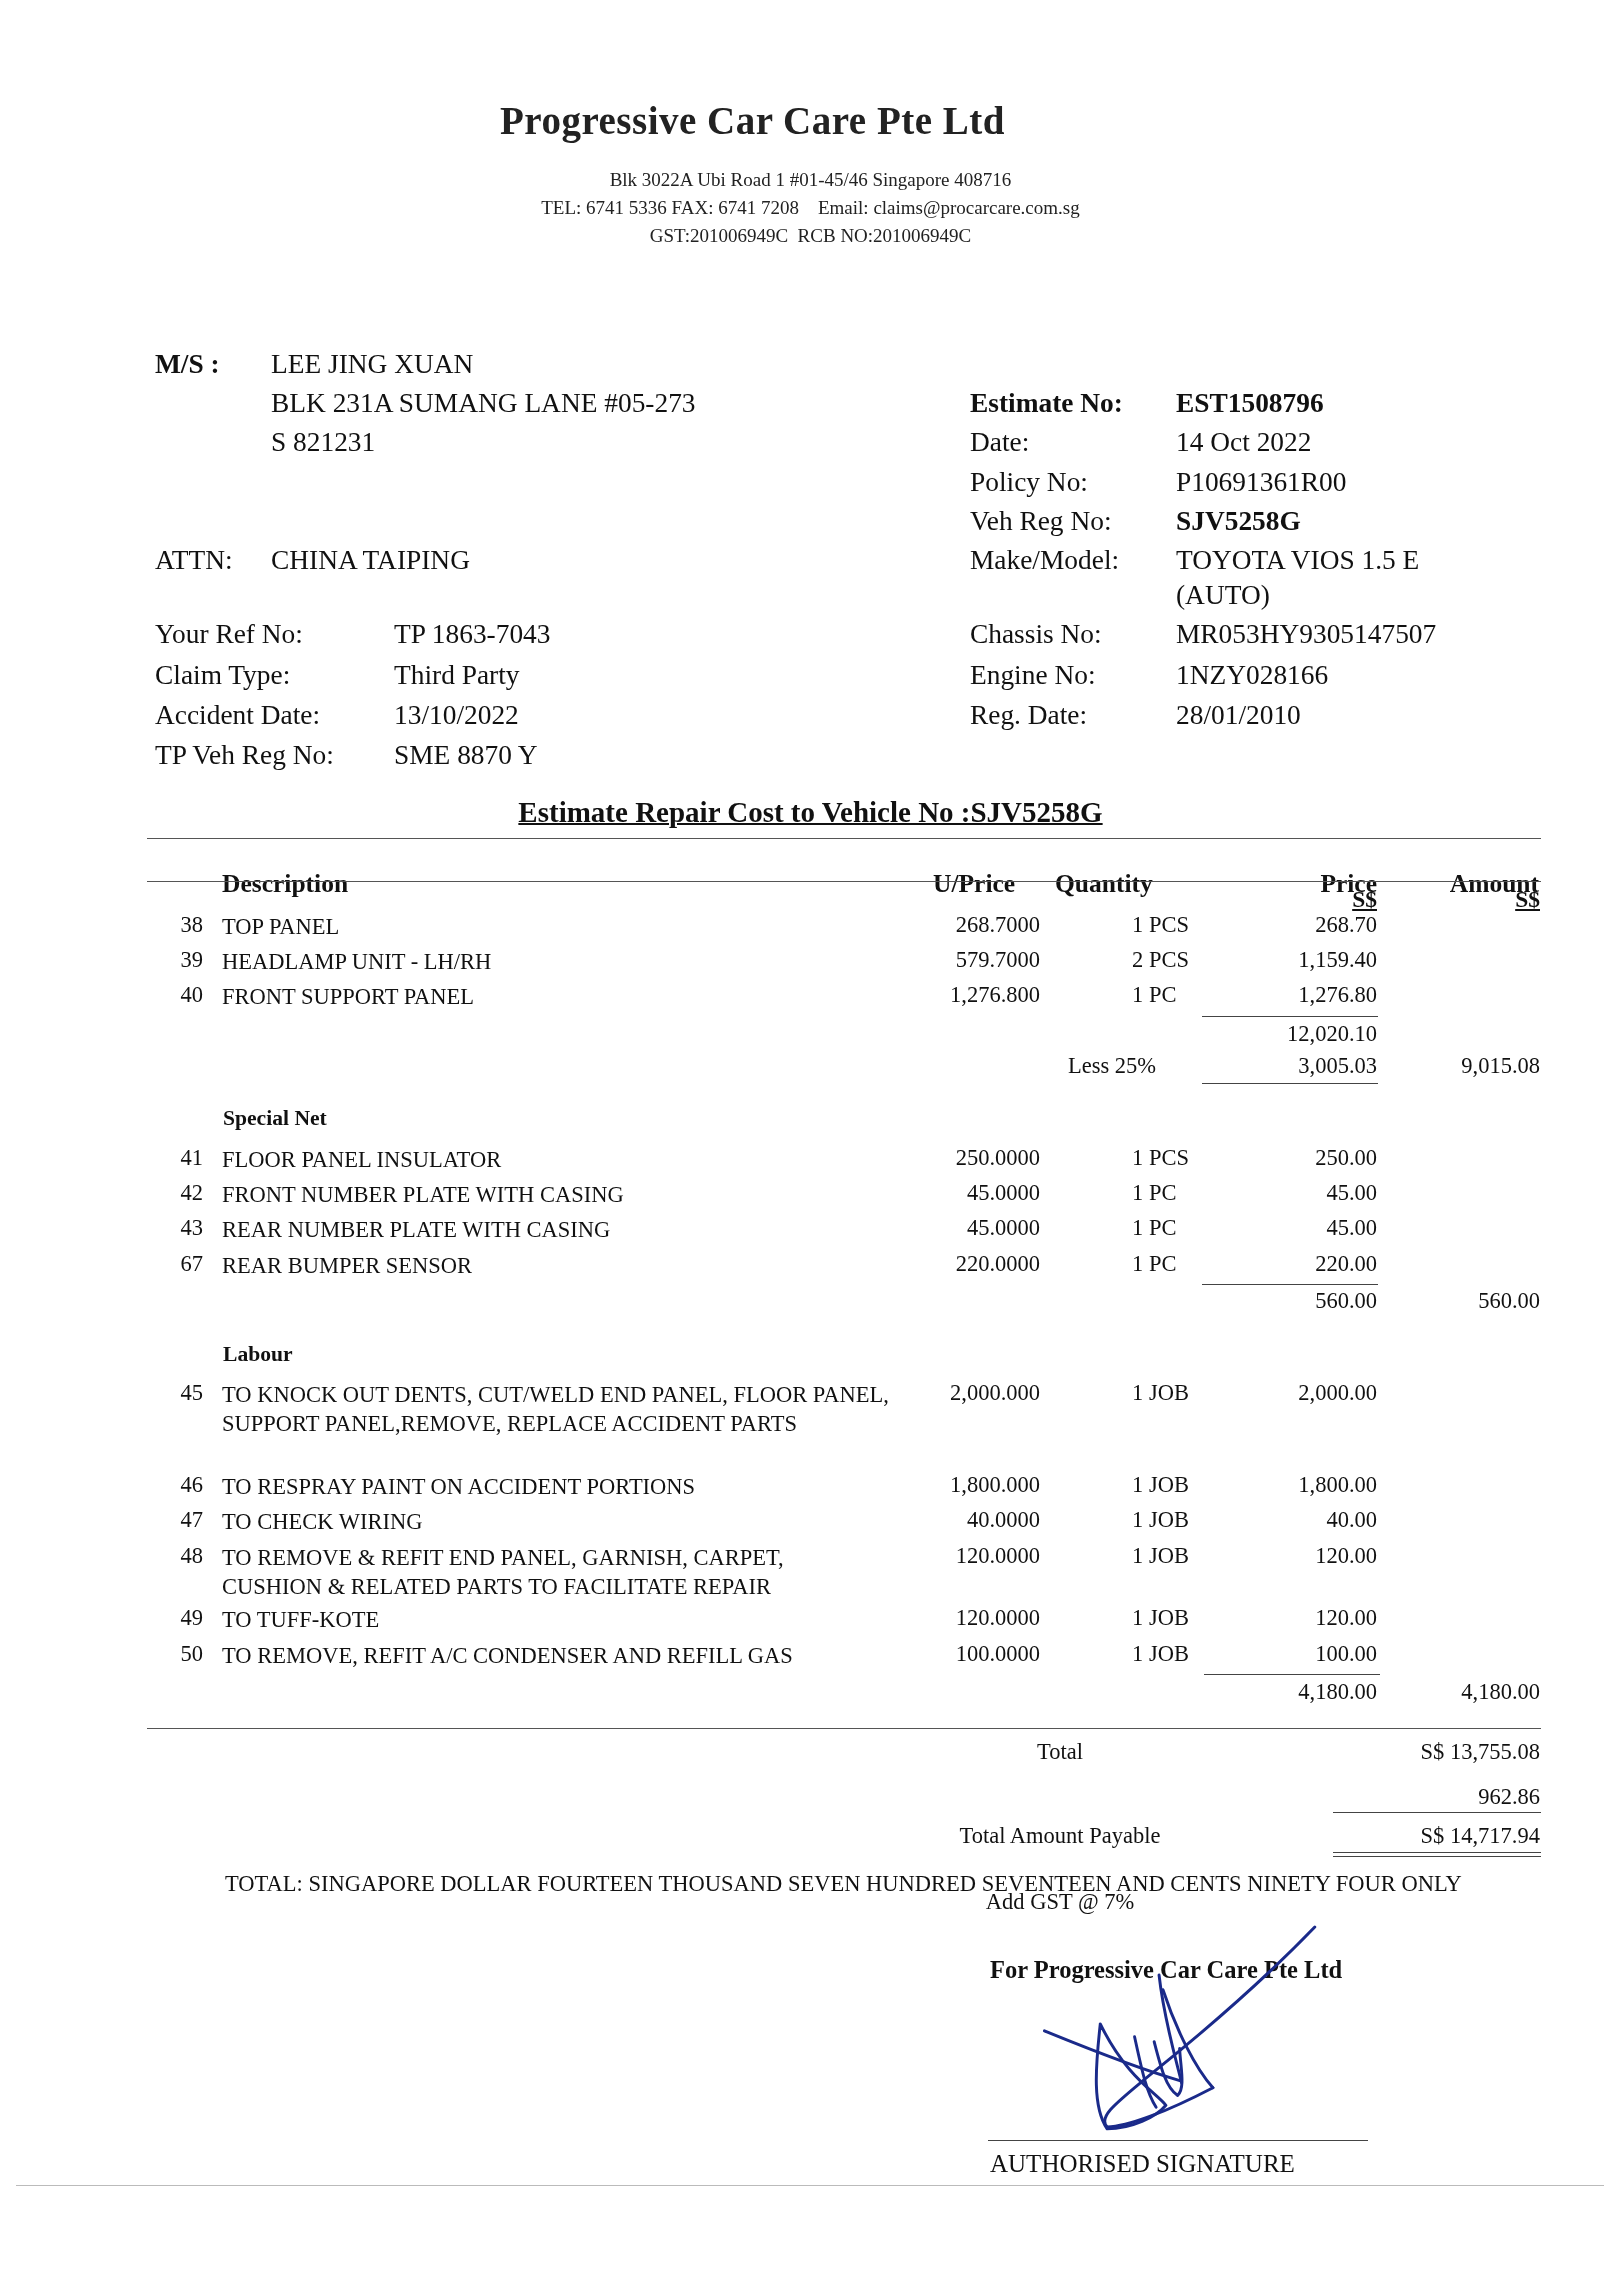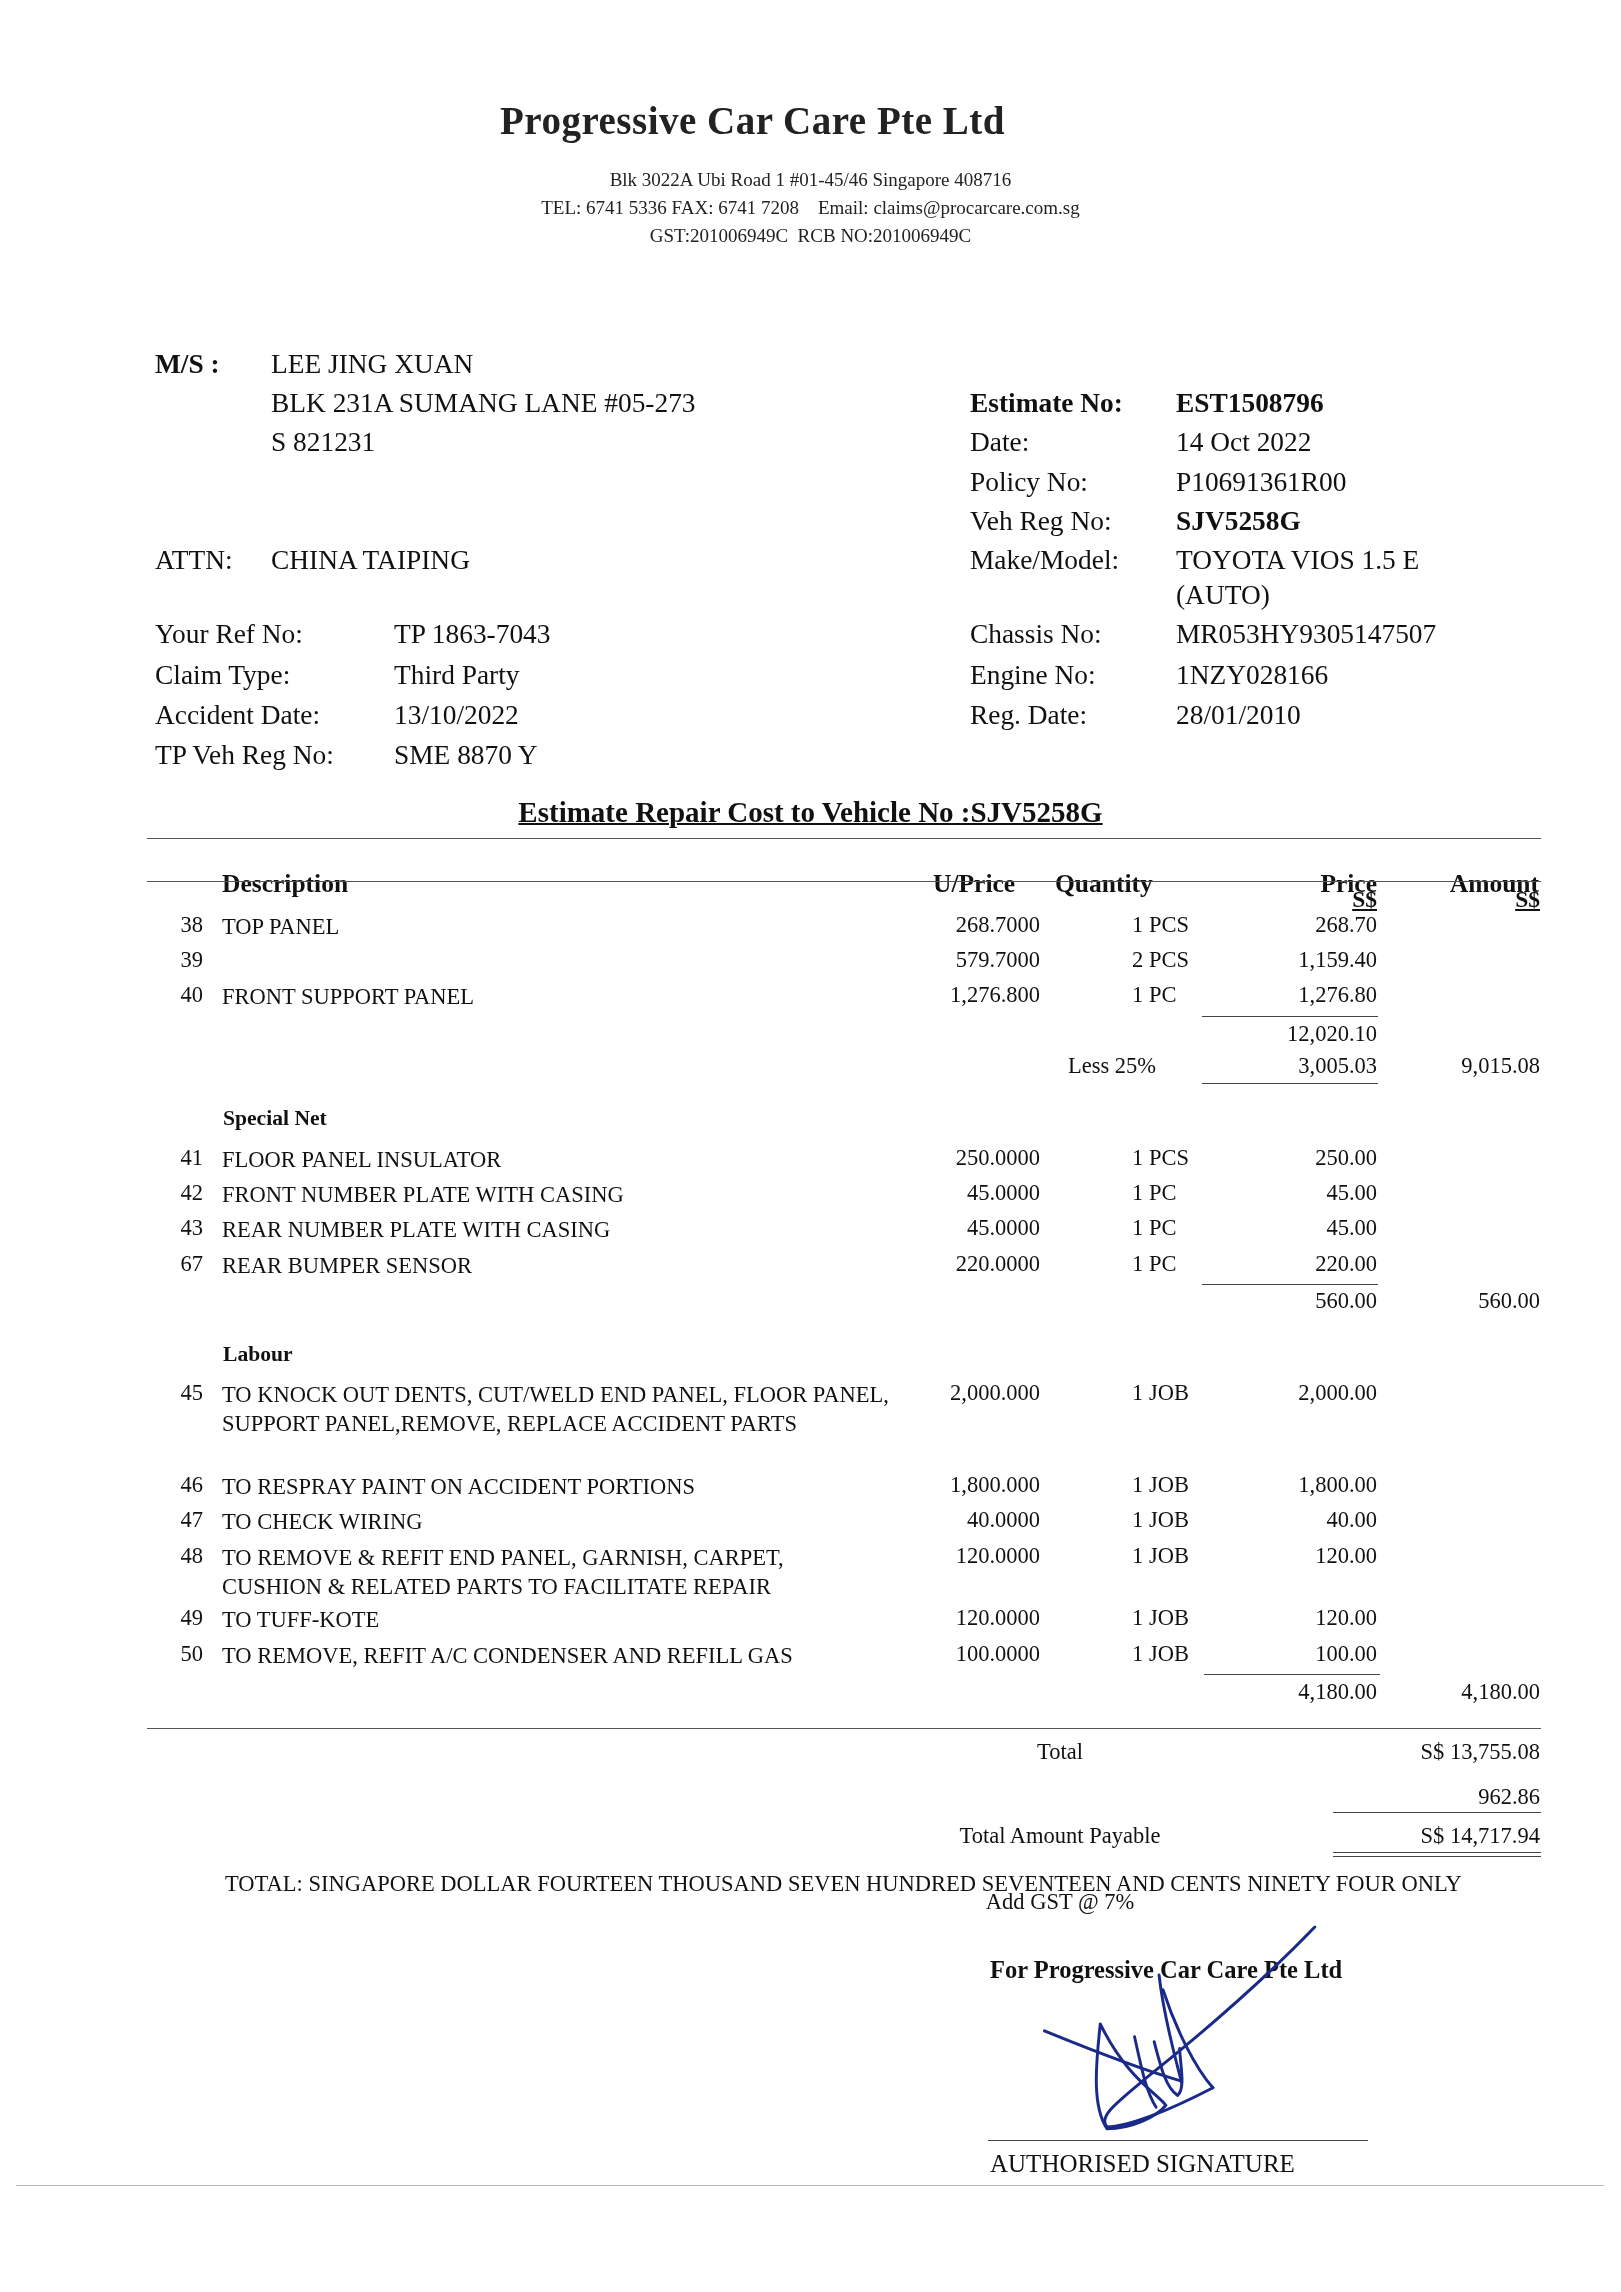--- a/index.html
+++ b/index.html
@@ -111,20 +111,21 @@
 <div>
   <div class="row" style="top:912px">
     <span class="c-no">38</span>
     <span class="c-desc">TOP PANEL</span>
     <span class="c-up">268.7000</span>
     <span class="c-qty">1 PCS</span>
     <span class="c-price">268.70</span>
   </div>
   <div class="row" style="top:947px">
     <span class="c-no">39</span>
+    <span class="c-desc">HEADLAMP UNIT - LH/RH</span>
     <span class="c-up">579.7000</span>
     <span class="c-qty">2 PCS</span>
     <span class="c-price">1,159.40</span>
   </div>
   <div class="row" style="top:982px">
     <span class="c-no">40</span>
     <span class="c-desc">FRONT SUPPORT PANEL</span>
     <span class="c-up">1,276.800</span>
     <span class="c-qty">1 PC</span>
     <span class="c-price">1,276.80</span>

